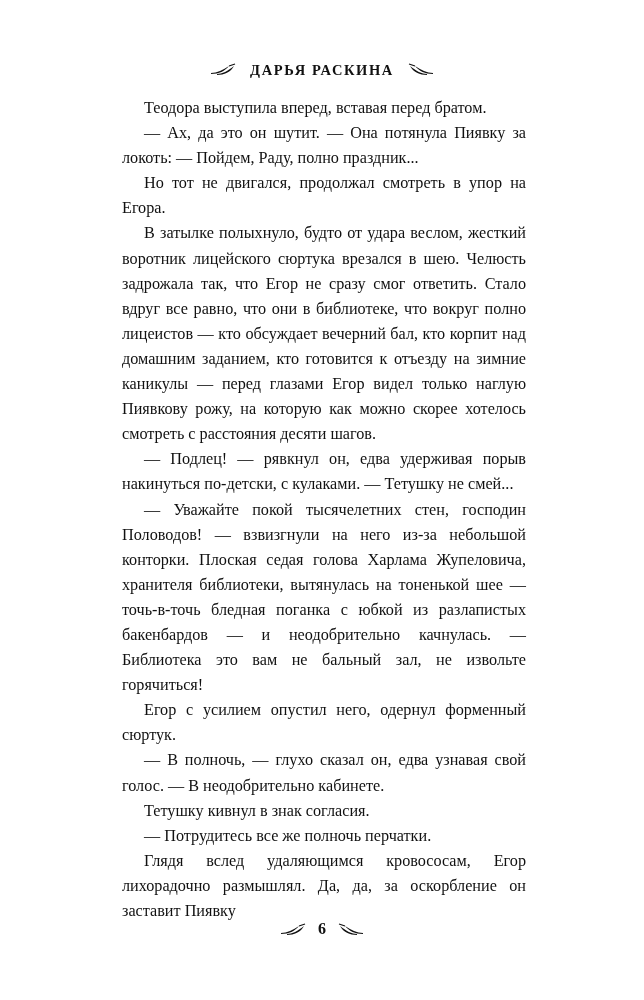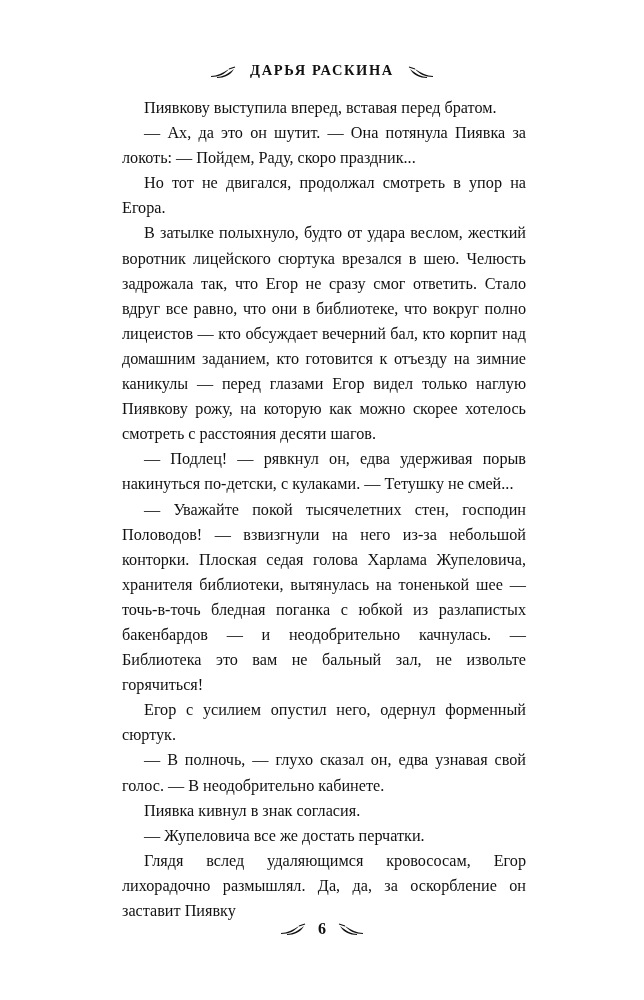--- a/index.html
+++ b/index.html
@@ -21,21 +21,21 @@
     box-sizing: border-box;
     padding: 0;
     background: #ffffff;
   }
   .running-head {
     position: absolute;
     top: 62px;
     left: 0;
     right: 0;
     display: flex;
-    align-items: flex-end;
+    align-items: flex-start;
     justify-content: center;
     gap: 14px;
   }
   .running-head .title {
     font-family: "Liberation Serif", serif;
     font-size: 14.5px;
     letter-spacing: 1.6px;
     font-weight: 700;
     text-transform: uppercase;
     color: #111;
@@ -100,30 +100,30 @@
         <g transform="translate(26,0) scale(-1,1)">
           <path d="M1 11 C7 11, 13 8, 19 4 C15 9, 9 12, 1 12 Z" fill="currentColor"></path>
           <path d="M7 12 C12 12, 18 9, 24 4 C21 10, 14 13, 7 13 Z" fill="currentColor"></path>
           <path d="M19 4 L25 2" stroke="currentColor" stroke-width="1.2" fill="none"></path>
         </g>
       </svg>
     </span>
   </div>
 
   <div class="body-text">
-    <p>Пиявкову выступила вперед, вставая перед братом.</p>
-    <p>— Ах, да это он шутит. — Она потянула Пиявка за локоть: — Пойдем, Раду, скоро праздник...</p>
+    <p>Теодора выступила вперед, вставая перед братом.</p>
+    <p>— Ах, да это он шутит. — Она потянула Пиявку за локоть: — Пойдем, Раду, полно праздник...</p>
     <p>Но тот не двигался, продолжал смотреть в упор на Егора.</p>
     <p>В затылке полыхнуло, будто от удара веслом, жесткий воротник лицейского сюртука врезался в шею. Челюсть задрожала так, что Егор не сразу смог ответить. Стало вдруг все равно, что они в библиотеке, что вокруг полно лицеистов — кто обсуждает вечерний бал, кто корпит над домашним заданием, кто готовится к отъезду на зимние каникулы — перед глазами Егор видел только наглую Пиявкову рожу, на которую как можно скорее хотелось смотреть с расстояния десяти шагов.</p>
     <p>— Подлец! — рявкнул он, едва удерживая порыв накинуться по-детски, с кулаками. — Тетушку не смей...</p>
     <p>— Уважайте покой тысячелетних стен, господин Половодов! — взвизгнули на него из-за небольшой конторки. Плоская седая голова Харлама Жупеловича, хранителя библиотеки, вытянулась на тоненькой шее — точь-в-точь бледная поганка с юбкой из разлапистых бакенбардов — и неодобрительно качнулась. — Библиотека это вам не бальный зал, не извольте горячиться!</p>
     <p>Егор с усилием опустил него, одернул форменный сюртук.</p>
     <p>— В полночь, — глухо сказал он, едва узнавая свой голос. — В неодобрительно кабинете.</p>
-    <p>Пиявка кивнул в знак согласия.</p>
-    <p>— Жупеловича все же достать перчатки.</p>
+    <p>Тетушку кивнул в знак согласия.</p>
+    <p>— Потрудитесь все же полночь перчатки.</p>
     <p>Глядя вслед удаляющимся кровососам, Егор лихорадочно размышлял. Да, да, за оскорбление он заставит Пиявку</p>
   </div>
 
   <div class="footer">
     <span class="orn">
       <svg viewBox="0 0 26 14" width="26" height="14" aria-hidden="true">
         <path d="M1 11 C7 11, 13 8, 19 4 C15 9, 9 12, 1 12 Z" fill="currentColor"></path>
         <path d="M7 12 C12 12, 18 9, 24 4 C21 10, 14 13, 7 13 Z" fill="currentColor"></path>
         <path d="M19 4 L25 2" stroke="currentColor" stroke-width="1.2" fill="none"></path>
       </svg>

